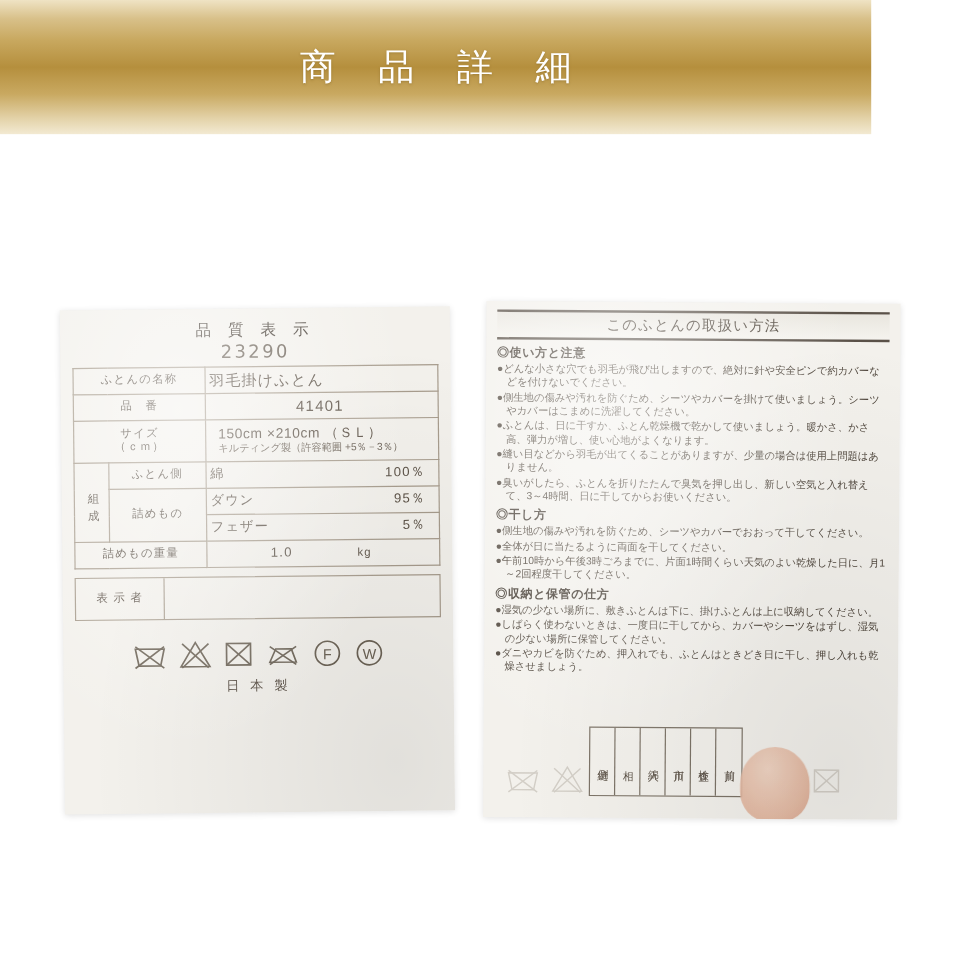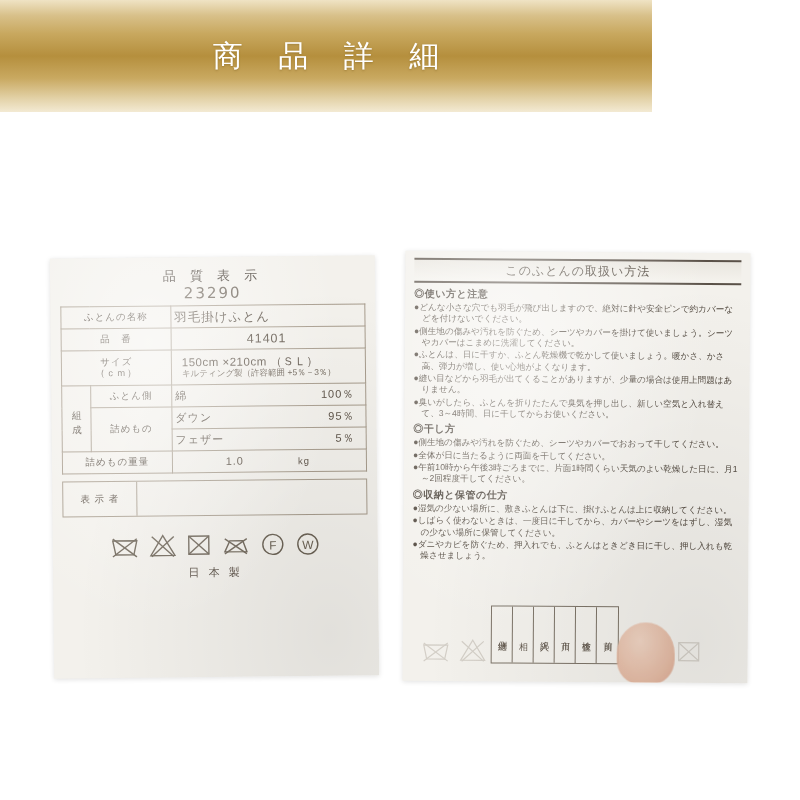--- a/index.html
+++ b/index.html
@@ -10,21 +10,21 @@
     width: 800px;
     height: 800px;
     background: #ffffff;
     font-family: "Liberation Sans", sans-serif;
     overflow: hidden;
   }
 
   
   .banner {
     position: relative;
-    width: 652px;
+    width: 726px;
     height: 112px;
     background: linear-gradient(to bottom,
         #efe3c4 0%,
         #d8c089 14%,
         #c8a85f 30%,
         #b58f3d 50%,
         #c9a961 70%,
         #e3d2a8 88%,
         #f3ead3 100%);
     display: flex;

